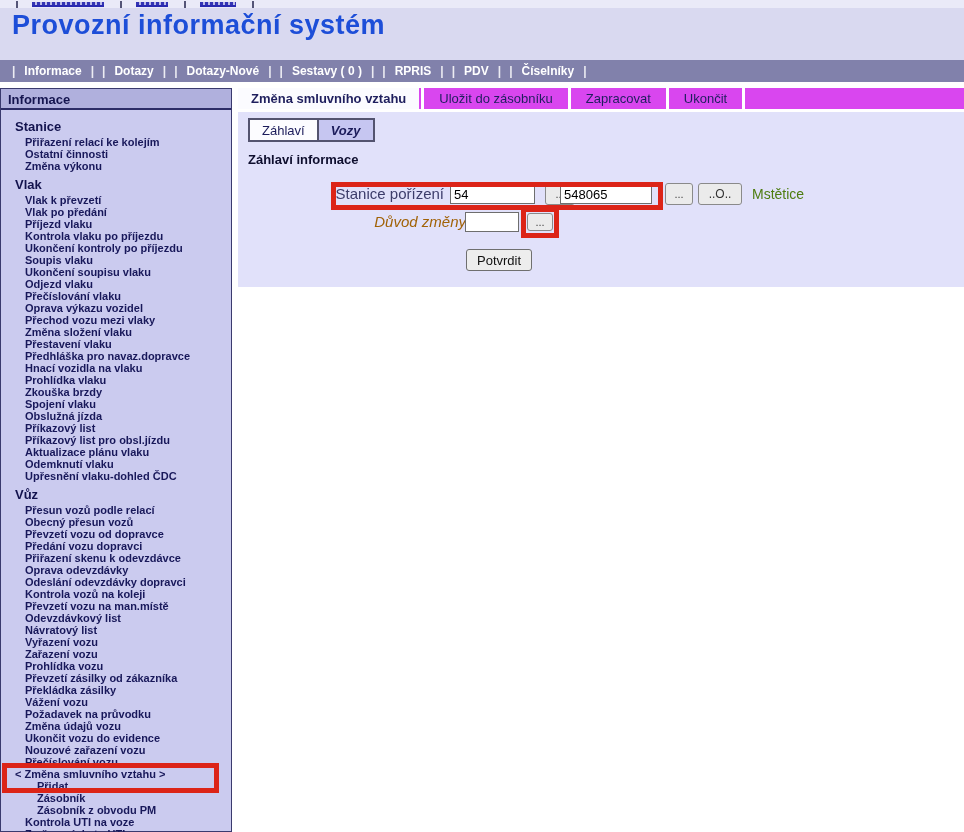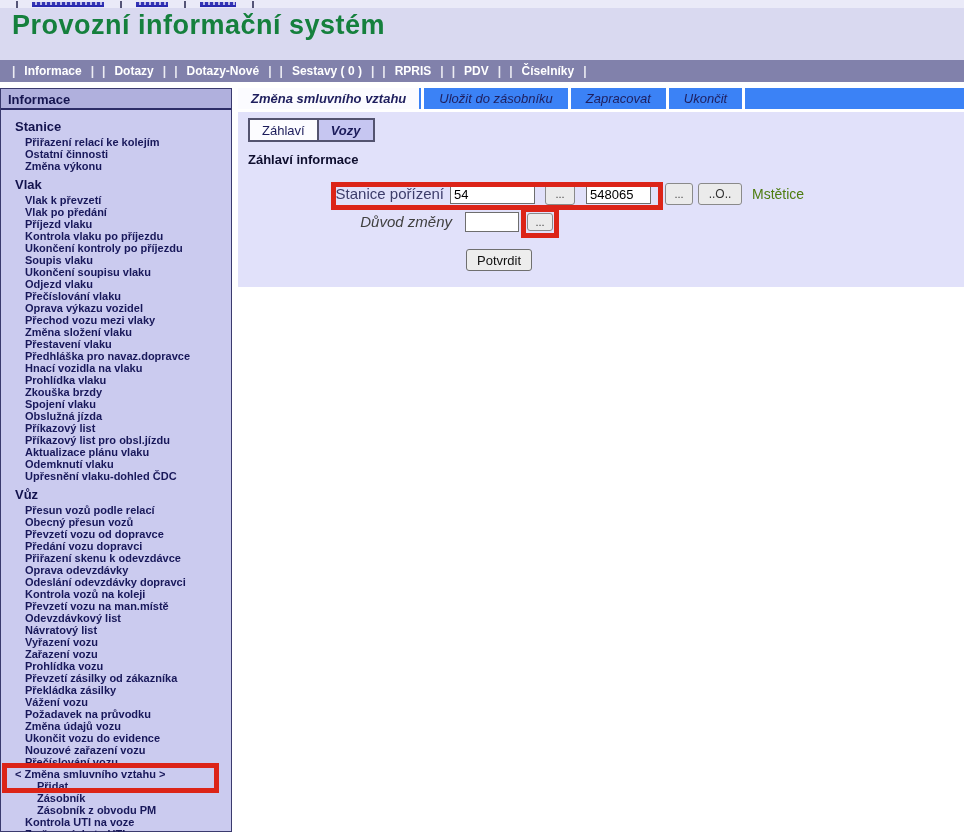--- a/index.html
+++ b/index.html
@@ -9,21 +9,21 @@
 
   
   #header { position:absolute; left:0; top:0; width:964px; height:60px; background:#d9d9f0; }
   #top-strip { position:absolute; left:0; top:0; width:964px; height:8px; background:#eaeaf8;
     display:flex; align-items:flex-end; overflow:hidden; }
   .cut-link { height:5px; margin-bottom:1px;
     background:repeating-linear-gradient(90deg,#3434b4 0 3px,rgba(52,52,180,.25) 3px 5px);
     border-bottom:2px solid #2a2ab0; }
   .cut-sep { width:2px; height:7px; background:#555577; margin-bottom:0; }
   #page-title { position:absolute; left:12px; top:10px; font-size:27px; font-weight:bold;
-    color:#15803d; letter-spacing:.5px; }
+    color:#1d4ed8; letter-spacing:.5px; }
 
   
   #navbar { position:absolute; left:0; top:60px; width:964px; height:22px; background:#8181ab;
     display:flex; align-items:center; padding-left:8px; }
   .nav-group { display:inline-flex; align-items:center; gap:9px; margin:0 4px; }
   .nav-sep { color:rgba(255,255,255,.85); font-size:12px; font-weight:bold; }
   .nav-item { color:#ffffff; font-size:12px; font-weight:bold; text-decoration:none; cursor:pointer; }
 
   
   #sidebar { position:absolute; left:0; top:88px; width:232px; height:744px;
@@ -32,46 +32,46 @@
     font-size:13px; font-weight:bold; color:#15154f; padding:3px 0 0 7px; }
   #sidebar-list { padding-top:4px; }
   .e-section { font-size:13px; font-weight:bold; color:#13134e; padding:5px 0 2px 14px; cursor:default; }
   .e-item { font-size:11px; font-weight:bold; color:#18185a; line-height:12px;
     padding-left:24px; white-space:nowrap; overflow:hidden; cursor:pointer; }
   .ind-0 { padding-left:14px; }
   .ind-2 { padding-left:36px; }
 
   
   #main { position:absolute; left:238px; top:88px; width:726px; height:744px; background:#fff; }
-  #actionbar { position:absolute; left:0; top:0; width:726px; height:21px; background:#3b82f6;
-    display:flex; align-items:stretch;font-style:italic; }
+  #actionbar { position:absolute; left:0; top:0; width:726px; height:21px; background:#d946ef;
+    display:flex; align-items:stretch; }
   .ab-item { display:flex; align-items:center; padding:0 13px; font-size:13px; color:#1f1f5e;
     cursor:pointer; white-space:nowrap; }
   .ab-item.state-active { background:#fbfbff; font-weight:bold; }
   .ab-sep { width:3px; background:#ffffff; margin:0 2px; }
 
   #panel { position:absolute; left:0; top:24px; width:726px; height:175px; background:#e1e1fa; }
 
   #tabs { position:absolute; left:10px; top:6px; display:flex; }
   .tab { height:24px; padding:0 12px; display:flex; align-items:center; font-size:13px;
     color:#1b1b5a; border:2px solid #53536f; cursor:pointer; }
   #tab-zahlavi { background:#fcfcff; }
   #tab-vozy { background:#c6c6f1; font-weight:bold; font-style:italic; margin-left:-2px; }
 
   #form-heading { position:absolute; left:10px; top:40px; font-size:13px; font-weight:bold; color:#0e0e2e; }
 
   .flabel { position:absolute; font-size:15px; line-height:22px; text-align:right; }
   #label-stanice { left:10px; top:71px; width:196px; color:#3c3c6a; }
-  #label-duvod { left:4px; top:99px; width:210px; color:#404040; font-style:italic; }
+  #label-duvod { left:18px; top:99px; width:210px; color:#a16207; font-style:italic; }
 
   .tinput { position:absolute; height:20px; background:#ffffff; border:1px solid #6e6e6e;
     font-family:"Liberation Sans","DejaVu Sans",sans-serif; font-size:13px; color:#000;
     padding:0 3px; }
   #input-stanice-1 { left:212px; top:72px; width:85px; }
-  #input-stanice-2 { left:348px; top:72px; width:65px; }
+  #input-stanice-2 { left:322px; top:72px; width:92px; }
   #input-duvod     { left:227px; top:100px; width:54px; }
 
   .dots-btn { position:absolute; background:#ebebeb; border:1px solid #8a8a8a; border-radius:3px;
     font-size:11px; color:#444; display:flex; align-items:center; justify-content:center; cursor:pointer; }
   #btn-dots-1 { left:307px; top:71px; width:30px; height:22px; }
   #btn-dots-2 { left:427px; top:71px; width:28px; height:22px; }
   #btn-o      { left:460px; top:71px; width:44px; height:22px; font-size:12px; color:#333; }
   #btn-dots-3 { left:289px; top:101px; width:26px; height:18px; }
 
   #station-name { position:absolute; left:514px; top:71px; font-size:14px; line-height:22px; color:#4d7c0f; }

